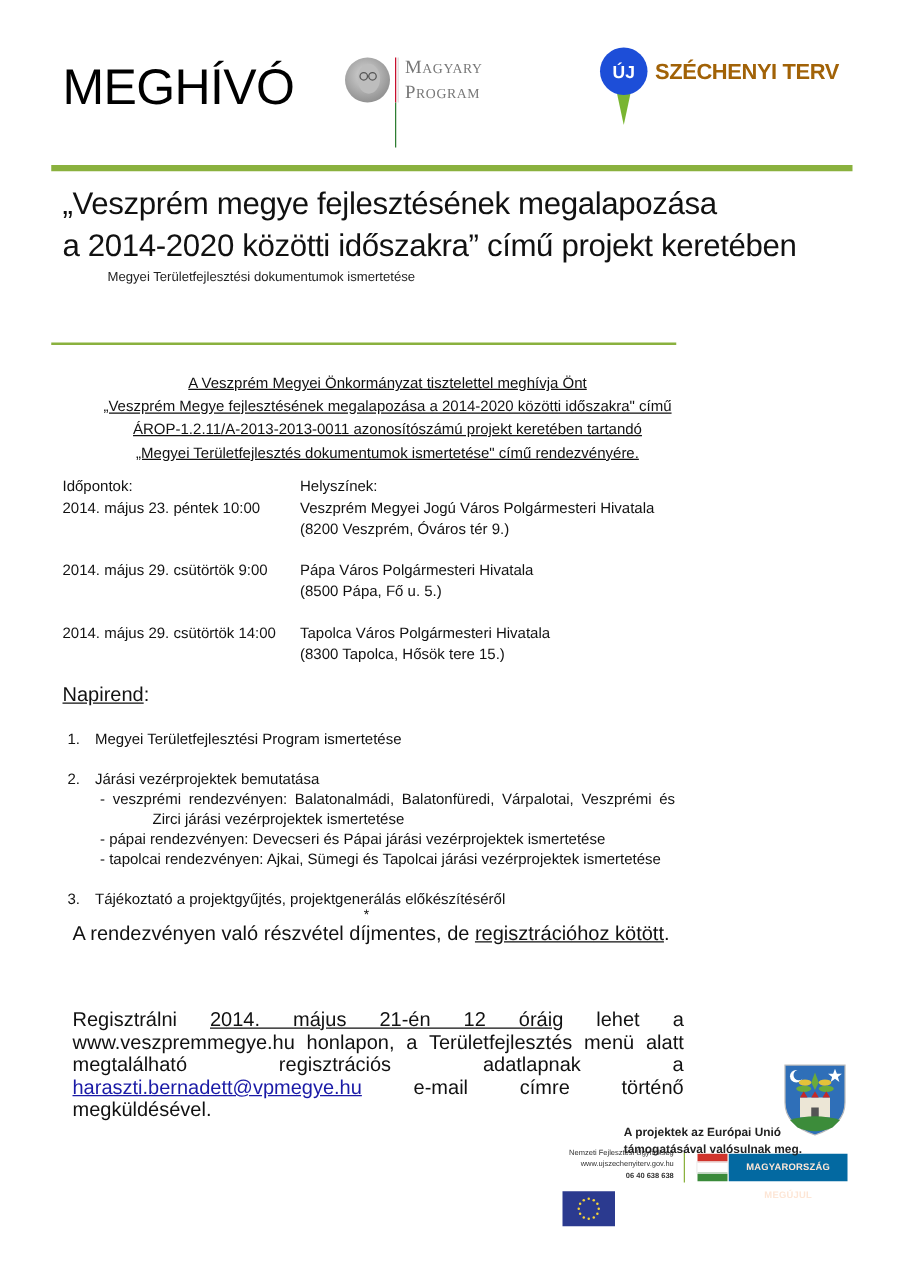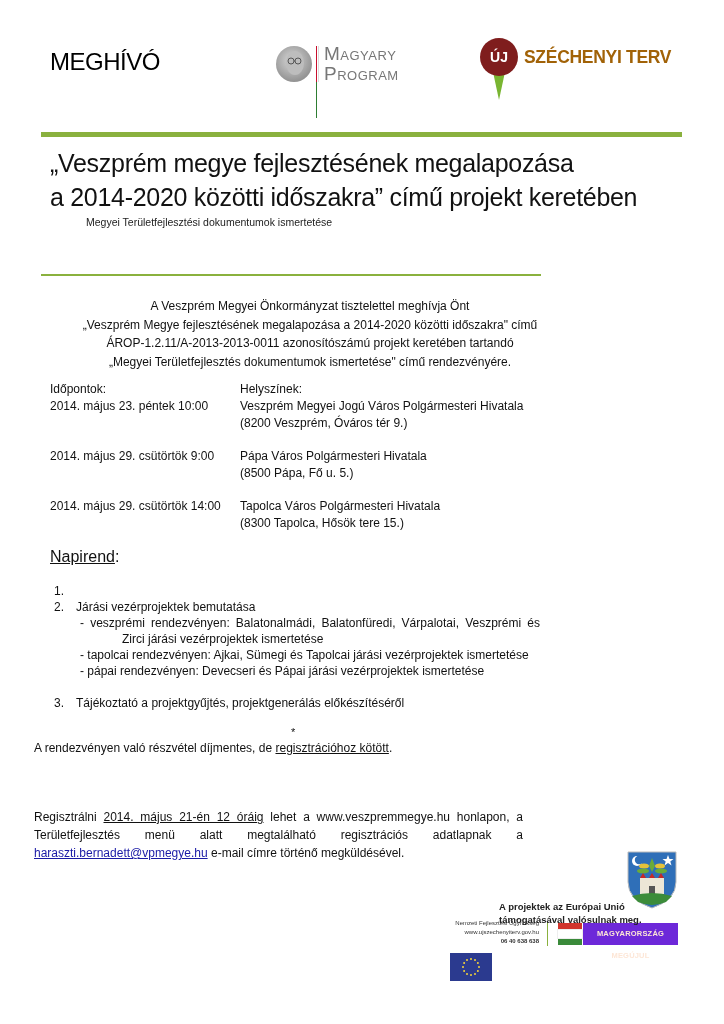--- a/index.html
+++ b/index.html
@@ -1,56 +1,56 @@
 <!DOCTYPE html>
 <html><head>
 <meta charset="utf-8">
 <style>
   html, body { margin:0; padding:0; background:#fff; }
   body { width:724px; height:1024px; position:relative; overflow:hidden;
          font-family:"Liberation Sans", sans-serif; color:#111; }
   .abs { position:absolute; }
-  .title-main { left:50px; top:48px; font-size:24px; letter-spacing:-0.5px; color:#000; }
+  .title-main { left:50px; top:48px; font-size:40px; letter-spacing:-0.5px; color:#000; }
   .magyary { left:276px; top:44px; width:145px; height:44px; }
   .magyary .face { position:absolute; left:0; top:2px; width:36px; height:36px; border-radius:50%;
                    background:radial-gradient(circle at 45% 40%, #d8d8d8 0%, #9e9e9e 60%, #7a7a7a 100%); }
   .magyary .flag { position:absolute; left:40px; top:2px; width:4px; height:36px; }
   .magyary .flag i { display:block; float:left; width:1px; height:36px; margin-right:0.5px; }
-  .magyary .txt { position:absolute; left:48px; top:0; font-family:Liberation Sans, sans-serif;
-                  color:#777; font-size:19px; line-height:20px; letter-spacing:0.5px; }
+  .magyary .txt { position:absolute; left:48px; top:0; font-family:Liberation Serif, serif;
+                  color:#777; font-size:15px; line-height:20px; letter-spacing:0.5px; }
   .szt { left:480px; top:38px; width:210px; height:66px; }
-  .szt .pin { position:absolute; left:0; top:0; width:38px; height:38px; border-radius:50%; background:#7f1d1d;
+  .szt .pin { position:absolute; left:0; top:0; width:38px; height:38px; border-radius:50%; background:#1d4ed8;
               color:#fff; font-weight:bold; font-size:14px; text-align:center; line-height:38px; }
   .szt .pin-tail { position:absolute; left:13px; top:34px; width:0; height:0;
                    border-left:6px solid transparent; border-right:6px solid transparent; border-top:28px solid #79b531; }
   .szt .name { position:absolute; left:44px; top:9px; font-weight:bold; font-size:17.5px; color:#a16207; letter-spacing:-0.3px; }
   .bar-top { left:41px; top:132px; width:641px; height:5px; background:#8ab13e; }
   .headline { left:50px; top:146px; font-size:25px; line-height:34px; color:#111; letter-spacing:-0.3px; }
   .subhead { left:50px; top:216px; font-size:10.5px; color:#222;padding-left:36px; }
   .bar-mid { left:41px; top:274px; width:500px; height:2px; background:#8ab13e; }
-  .intro { left:40px; top:297px; width:540px; text-align:center; font-size:12px; line-height:18.5px; }
+  .intro { left:40px; top:297px; width:540px; text-align:center; font-size:12px; line-height:18.5px;text-decoration:underline; }
   .sched { left:50px; font-size:12px; line-height:18px; }
   .sched .c1 { position:absolute; left:0; white-space:nowrap; }
   .sched .c2 { position:absolute; left:190px; white-space:nowrap; }
   .agenda-head { left:50px; top:548px; font-size:16px; }
   .u { text-decoration:underline; }
   .agenda { left:50px; top:583px; width:490px; font-size:12px; line-height:16px; }
   .agenda .item { position:relative; padding-left:26px; margin-bottom:16px; }
   .agenda .num { position:absolute; left:4px; top:0; }
   .agenda .sub { padding-left:4px; text-align:justify; }
   .agenda .sub-cont { padding-left:46px; }
   .star { left:291px; top:726px; font-size:11px; }
-  .para { left:34px; width:489px; font-size:12px; line-height:18px; text-align:justify; }
+  .para { left:58px; width:489px; font-size:16px; line-height:18px; text-align:justify; }
   .link { color:#1a1aa6; text-decoration:underline; }
   .coat { left:626px; top:850px; width:52px; height:60px; }
   .nfu { left:449px; top:919px; width:90px; text-align:right; font-size:6px; line-height:9px; color:#333; }
   .vsep { left:547px; top:922px; width:1px; height:24px; background:#8ab13e; }
   .hu-flag { left:558px; top:923px; width:24px; height:22px; }
   .hu-flag i { display:block; height:7.33px; }
-  .megujul { left:583px; top:923px; width:95px; height:22px; background:#6d28d9; color:#fde6d6;
+  .megujul { left:583px; top:923px; width:95px; height:22px; background:#0369a1; color:#fde6d6;
              font-size:7.5px; font-weight:bold; text-align:center; line-height:22px; letter-spacing:0.2px; }
   .eu-flag { left:450px; top:953px; width:42px; height:28px; background:#2b3a8f; }
   .eu-text { left:499px; top:900px; font-size:9.5px; line-height:13px; color:#222; font-weight:bold; }
 </style>
 </head>
 <body>
 
 <div class="abs title-main">MEGHÍVÓ</div>
 
 <div class="abs magyary">
@@ -122,28 +122,29 @@
   <span class="c2">(8300 Tapolca, Hősök tere 15.)</span>
 </div>
 
 <div class="abs agenda-head">
   <span class="u">Napirend</span><span>:</span>
 </div>
 
 <div class="abs agenda">
   <div class="item">
     <span class="num">1.</span>
+    <span>Megyei Területfejlesztési Program ismertetése</span>
   </div>
   <div class="item">
     <span class="num">2.</span>
     <div>Járási vezérprojektek bemutatása</div>
     <div class="sub" style="text-align-last:justify; margin-left:0;">- veszprémi rendezvényen: Balatonalmádi, Balatonfüredi, Várpalotai, Veszprémi és</div>
     <div class="sub-cont">Zirci járási vezérprojektek ismertetése</div>
+    <div class="sub">- pápai rendezvényen: Devecseri és Pápai járási vezérprojektek ismertetése</div>
     <div class="sub">- tapolcai rendezvényen: Ajkai, Sümegi és Tapolcai járási vezérprojektek ismertetése</div>
-    <div class="sub">- pápai rendezvényen: Devecseri és Pápai járási vezérprojektek ismertetése</div>
   </div>
   <div class="item">
     <span class="num">3.</span>
     <span>Tájékoztató a projektgyűjtés, projektgenerálás előkészítéséről</span>
   </div>
 </div>
 
 <div class="abs star">*</div>
 
 <div class="abs para" style="top:739px;">

